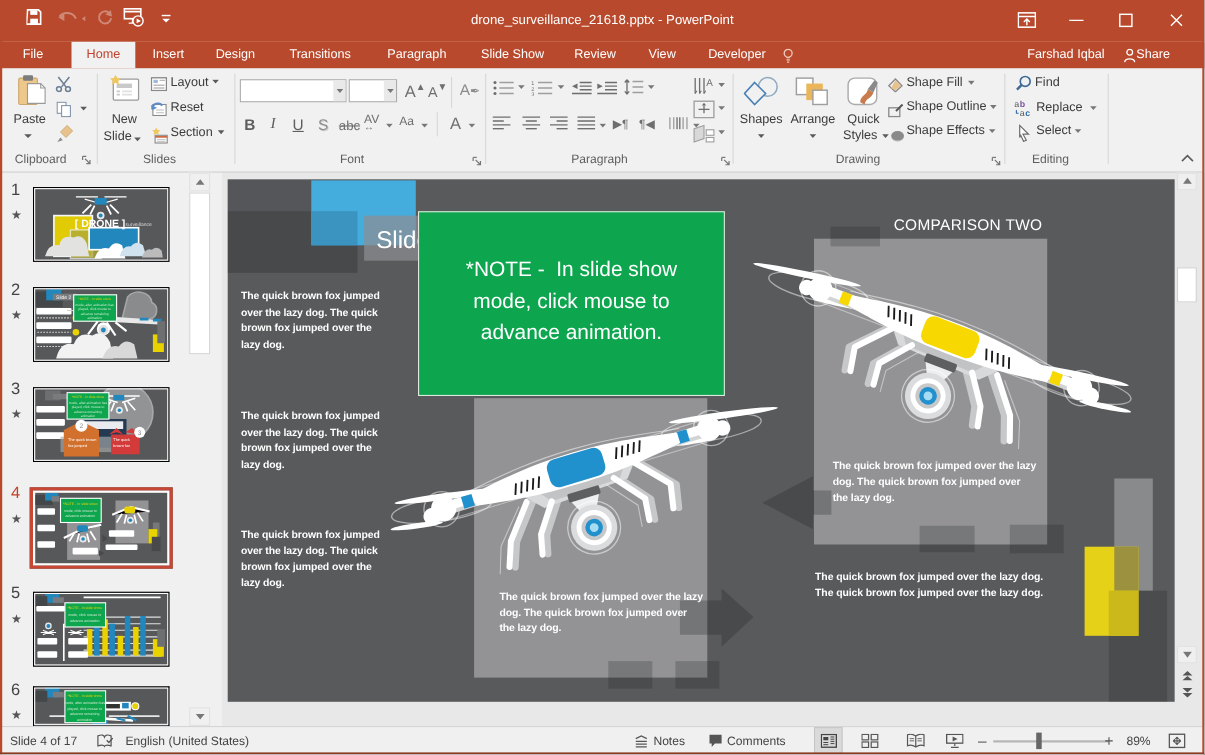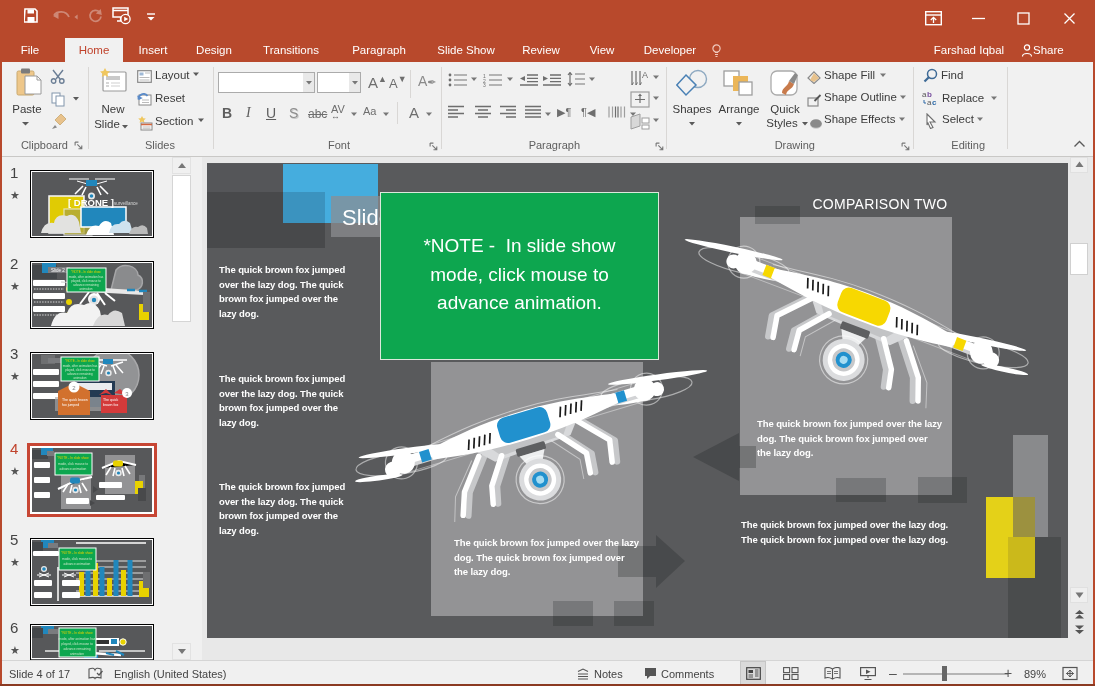--- a/index.html
+++ b/index.html
@@ -11,21 +11,21 @@
 #titlebar{position:absolute;left:0;top:0;width:1095px;height:38px;background:#B8492C;color:#fff;}
 #titletext{position:absolute;left:0;top:11px;width:1095px;text-align:center;font-size:12px;color:#fff;}
 .winbtn{position:absolute;top:10px;color:#fff;}
 
 #tabrow{position:absolute;left:0;top:38px;width:1095px;height:24px;background:#B8492C;box-shadow:0 1px 0 #9E3A20;}
 .tab{position:absolute;top:0;height:24px;line-height:24px;color:#fff;font-size:11.5px;text-align:center;}
 .tab.active{background:#F1F1F1;color:#C0432C;}
 
 #ribbon{position:absolute;left:0;top:62px;width:1095px;height:95px;background:#F1F1F1;border-bottom:1px solid #C9C8C6;}
 .gsep{position:absolute;top:5px;height:82px;width:1px;background:#D9D7D5;}
-.glabel{position:absolute;top:77px;font-size:11px;color:#5E5E5E;text-align:right;}
+.glabel{position:absolute;top:77px;font-size:11px;color:#5E5E5E;text-align:center;}
 .rtext{font-size:11.5px;color:#3B3B3B;}
 .serifI{font-family:"Liberation Serif",serif;}
 .dlauncher{position:absolute;width:10px;height:10px;}
 
 #leftpanel{position:absolute;left:2px;top:157px;width:200px;height:503px;background:#F0F0F0;}
 .thumb{position:absolute;left:2px;top:2px;width:124px;height:68px;background:#57585A;border:1px solid #000000;outline:1px solid #fff;outline-offset:-2px;}
 .snum{position:absolute;font-size:15px;color:#444;}
 .star{position:absolute;font-size:11px;color:#555;}
 
 #statusbar{position:absolute;left:0;top:660px;width:1095px;height:26px;background:#F0F0F0;font-size:11px;color:#444;border-top:1px solid #D5D5D5;}
@@ -57,20 +57,21 @@
       <rect x="1" y="1" width="15" height="9" fill="none" stroke="#fff" stroke-width="1.5"></rect>
       <path d="M1 3.5 h15" stroke="#fff" stroke-width="1.5"></path>
       <path d="M8.5 10 v4 M5 14 h7" stroke="#fff" stroke-width="1.3"></path>
       <circle cx="13.5" cy="12" r="4.6" fill="#B8492C" stroke="#fff" stroke-width="1.3"></circle>
       <path d="M12.2 9.8 l4 2.2 l-4 2.2 z" fill="#fff"></path>
     </svg>
     <svg class="abs" style="left:146px;top:13px" width="10" height="8" viewBox="0 0 10 8">
       <path d="M1 1 h8" stroke="#fff" stroke-width="1.4"></path>
       <path d="M1.5 4 l3.5 3.5 L8.5 4 z" fill="#fff"></path>
     </svg>
+    <div id="titletext">drone_surveillance_21618.pptx - PowerPoint</div>
     <svg class="winbtn" style="left:925px;top:11px;position:absolute" width="17" height="15" viewBox="0 0 17 15">
       <rect x="0.7" y="0.7" width="15.6" height="13" fill="none" stroke="#fff" stroke-width="1.4"></rect>
       <path d="M0.7 4 h15.6" stroke="#fff" stroke-width="1.4"></path>
       <path d="M8.5 12 V6.5 M5.8 9 l2.7-2.7 L11.2 9" fill="none" stroke="#fff" stroke-width="1.3"></path>
     </svg>
     <svg class="winbtn" style="left:971px;top:11px;position:absolute" width="15" height="15" viewBox="0 0 15 15">
       <path d="M1 7.5 h13" stroke="#fff" stroke-width="1.3"></path>
     </svg>
     <svg class="winbtn" style="left:1016px;top:11px;position:absolute" width="15" height="15" viewBox="0 0 15 15">
       <rect x="2" y="2" width="11" height="11" fill="none" stroke="#fff" stroke-width="1.3"></rect>

